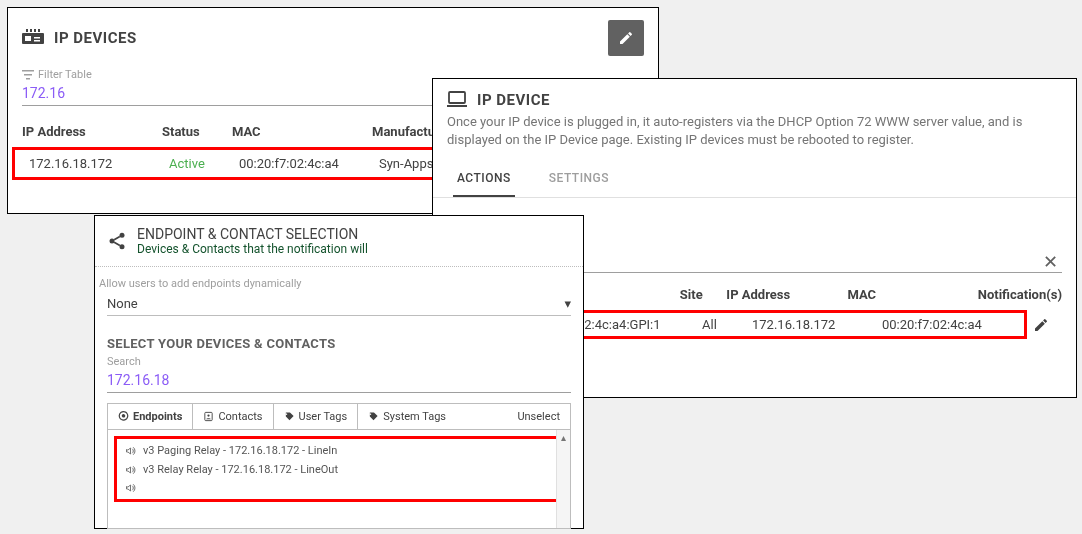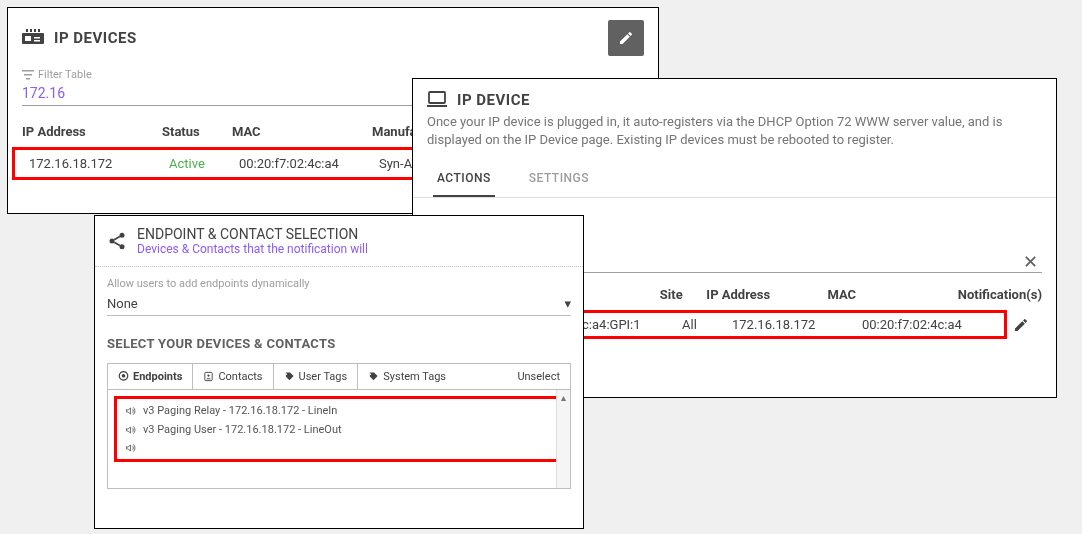--- a/index.html
+++ b/index.html
@@ -26,39 +26,39 @@
   .c-mac  { width: 140px; }
   .c-manu { width: 110px; }
   .tbl-row { display: flex; font-size: 13px; color: #424242; padding: 6px 14px; border: 3px solid #ff0000; margin: 0 4px; }
   .status-active { color: #4caf50; }
 
   
   .p2 { left: 94px; top: 215px; width: 490px; height: 314px; }
   .hdr2 { display: flex; align-items: center; gap: 10px; padding: 10px 12px; border-bottom: 1px dotted #bdbdbd; }
   .share-icon { font-size: 18px; color: #424242; }
   .hdr2-txt .t1 { font-size: 14px; font-weight: 400; color: #424242; }
-  .hdr2-txt .t2 { font-size: 12px; color: #8b5cf6; }
-
-  .sect-sub { font-size: 11px; color: #9e9e9e; padding: 10px 12px 0; }
+  .hdr2-txt .t2 { font-size: 12px; color: #14532d; }
+
+  .sect-sub { font-size: 11px; color: #9e9e9e; padding: 10px 4px 0; }
   .dd { margin: 2px 12px 0; display:flex; align-items:center; justify-content:space-between; border-bottom:1px solid #bdbdbd; padding:4px 0; font-size: 13px; color:#424242; cursor:pointer; }
   .sect-title { font-size: 13px; font-weight: 700; color: #616161; padding: 20px 12px 2px; letter-spacing: 0.3px; }
 
   .tabs2 { display:flex; border:1px solid #bdbdbd; margin:10px 12px 0; font-size:11px; color:#424242; }
   .tabs2 .tab { padding:6px 10px; border-right:1px solid #bdbdbd; cursor:pointer; display:flex; align-items:center; gap:4px; }
   .tabs2 .tab.active { font-weight:700; }
   .tabs2 .spacer { flex:1; }
   .tabs2 .unsel { padding:6px 10px; cursor:pointer; }
   .listbox { border:1px solid #bdbdbd; border-top:none; margin:0 12px; padding:4px 0 24px; position:relative; }
   .listbox .hl { border:3px solid #ff0000; margin:2px 6px; padding:2px 4px; }
   .li-row { font-size:11px; color:#555; padding:3px 4px; display:flex; align-items:center; gap:6px; }
   .scrollbar { position:absolute; right:0; top:0; bottom:0; width:14px; background:#f5f5f5; border-left:1px solid #e0e0e0; }
   .scroll-up { height:14px; display:flex; align-items:center; justify-content:center; font-size:10px; color:#757575; }
 
   
-  .p3 { left: 412px; top: 78px; width: 645px; height: 320px; }
+  .p3 { left: 432px; top: 78px; width: 645px; height: 320px; }
   .hdr3 { display:flex; align-items:center; gap:10px; padding:12px 14px 4px; }
   .desc3 { font-size:13px; color:#757575; padding:0 14px 12px; line-height:1.4; }
   .tabs3 { display:flex; gap:30px; padding:0 20px; font-size:12px; font-weight:500; color:#9e9e9e; border-bottom:1px solid #e0e0e0; }
   .tabs3 .tab3 { padding:10px 4px; cursor:pointer; letter-spacing:0.5px; }
   .tabs3 .tab3.active { color:#424242; border-bottom:2px solid #424242; }
   .sect3 { font-size:13px; font-weight:700; color:#424242; padding:16px 14px 6px; }
   .filter3-wrap { padding:0 14px; position:relative;}
   .filter3 { display:flex; align-items:center; border-bottom:1px solid #9e9e9e;}
   .filter3 input { flex:1; border:none; outline:none; font-size:14px; color:#424242; padding:2px 0 4px; }
   .clear-x { cursor:pointer; font-size:18px; color:#616161; padding:0 4px; }
@@ -198,20 +198,24 @@
       <div class="t1">ENDPOINT &amp; CONTACT SELECTION</div>
       <div class="t2">Devices &amp; Contacts that the notification will</div>
     </div>
   </div>
   <div class="sect-sub">Allow users to add endpoints dynamically</div>
   <div class="dd">
     <span>None</span>
     <span>▾</span>
   </div>
   <div class="sect-title">SELECT YOUR DEVICES &amp; CONTACTS</div>
+  <div class="filter-wrap" style="padding:0 12px;">
+    <div class="filter-label" style="margin-top:2px;">Search</div>
+    <input class="filter-input" value="172.16.18" style="">
+  </div>
   <div class="tabs2">
     <div class="tab active">
       <span>⦿</span>
       <span>Endpoints</span>
     </div>
     <div class="tab">
       <span>
         <svg width="11" height="11" viewBox="0 0 24 24" fill="#424242">
             <rect x="4" y="3" width="16" height="18" rx="2" fill="none" stroke="#424242" stroke-width="2"></rect>
             <circle cx="12" cy="10" r="2.5"></circle>
@@ -248,21 +252,21 @@
             </svg>
         </span>
         <span>v3 Paging Relay - 172.16.18.172 - LineIn</span>
       </div>
       <div class="li-row">
         <span>
           <svg width="12" height="12" viewBox="0 0 24 24" fill="#757575">
               <path d="M3 10v4h3l5 4V6l-5 4H3zM15 8a5 5 0 010 8M17 5a9 9 0 010 14" stroke="#757575" stroke-width="2" fill="none" stroke-linecap="round"></path>
             </svg>
         </span>
-        <span>v3 Paging User - 172.16.18.172 - LineOut</span>
+        <span>v3 Relay Relay - 172.16.18.172 - LineOut</span>
       </div>
       <div class="li-row">
         <span>
           <svg width="12" height="12" viewBox="0 0 24 24" fill="#757575">
               <path d="M3 10v4h3l5 4V6l-5 4H3zM15 8a5 5 0 010 8M17 5a9 9 0 010 14" stroke="#757575" stroke-width="2" fill="none" stroke-linecap="round"></path>
             </svg>
         </span>
       </div>
     </div>
     <div class="scrollbar">

